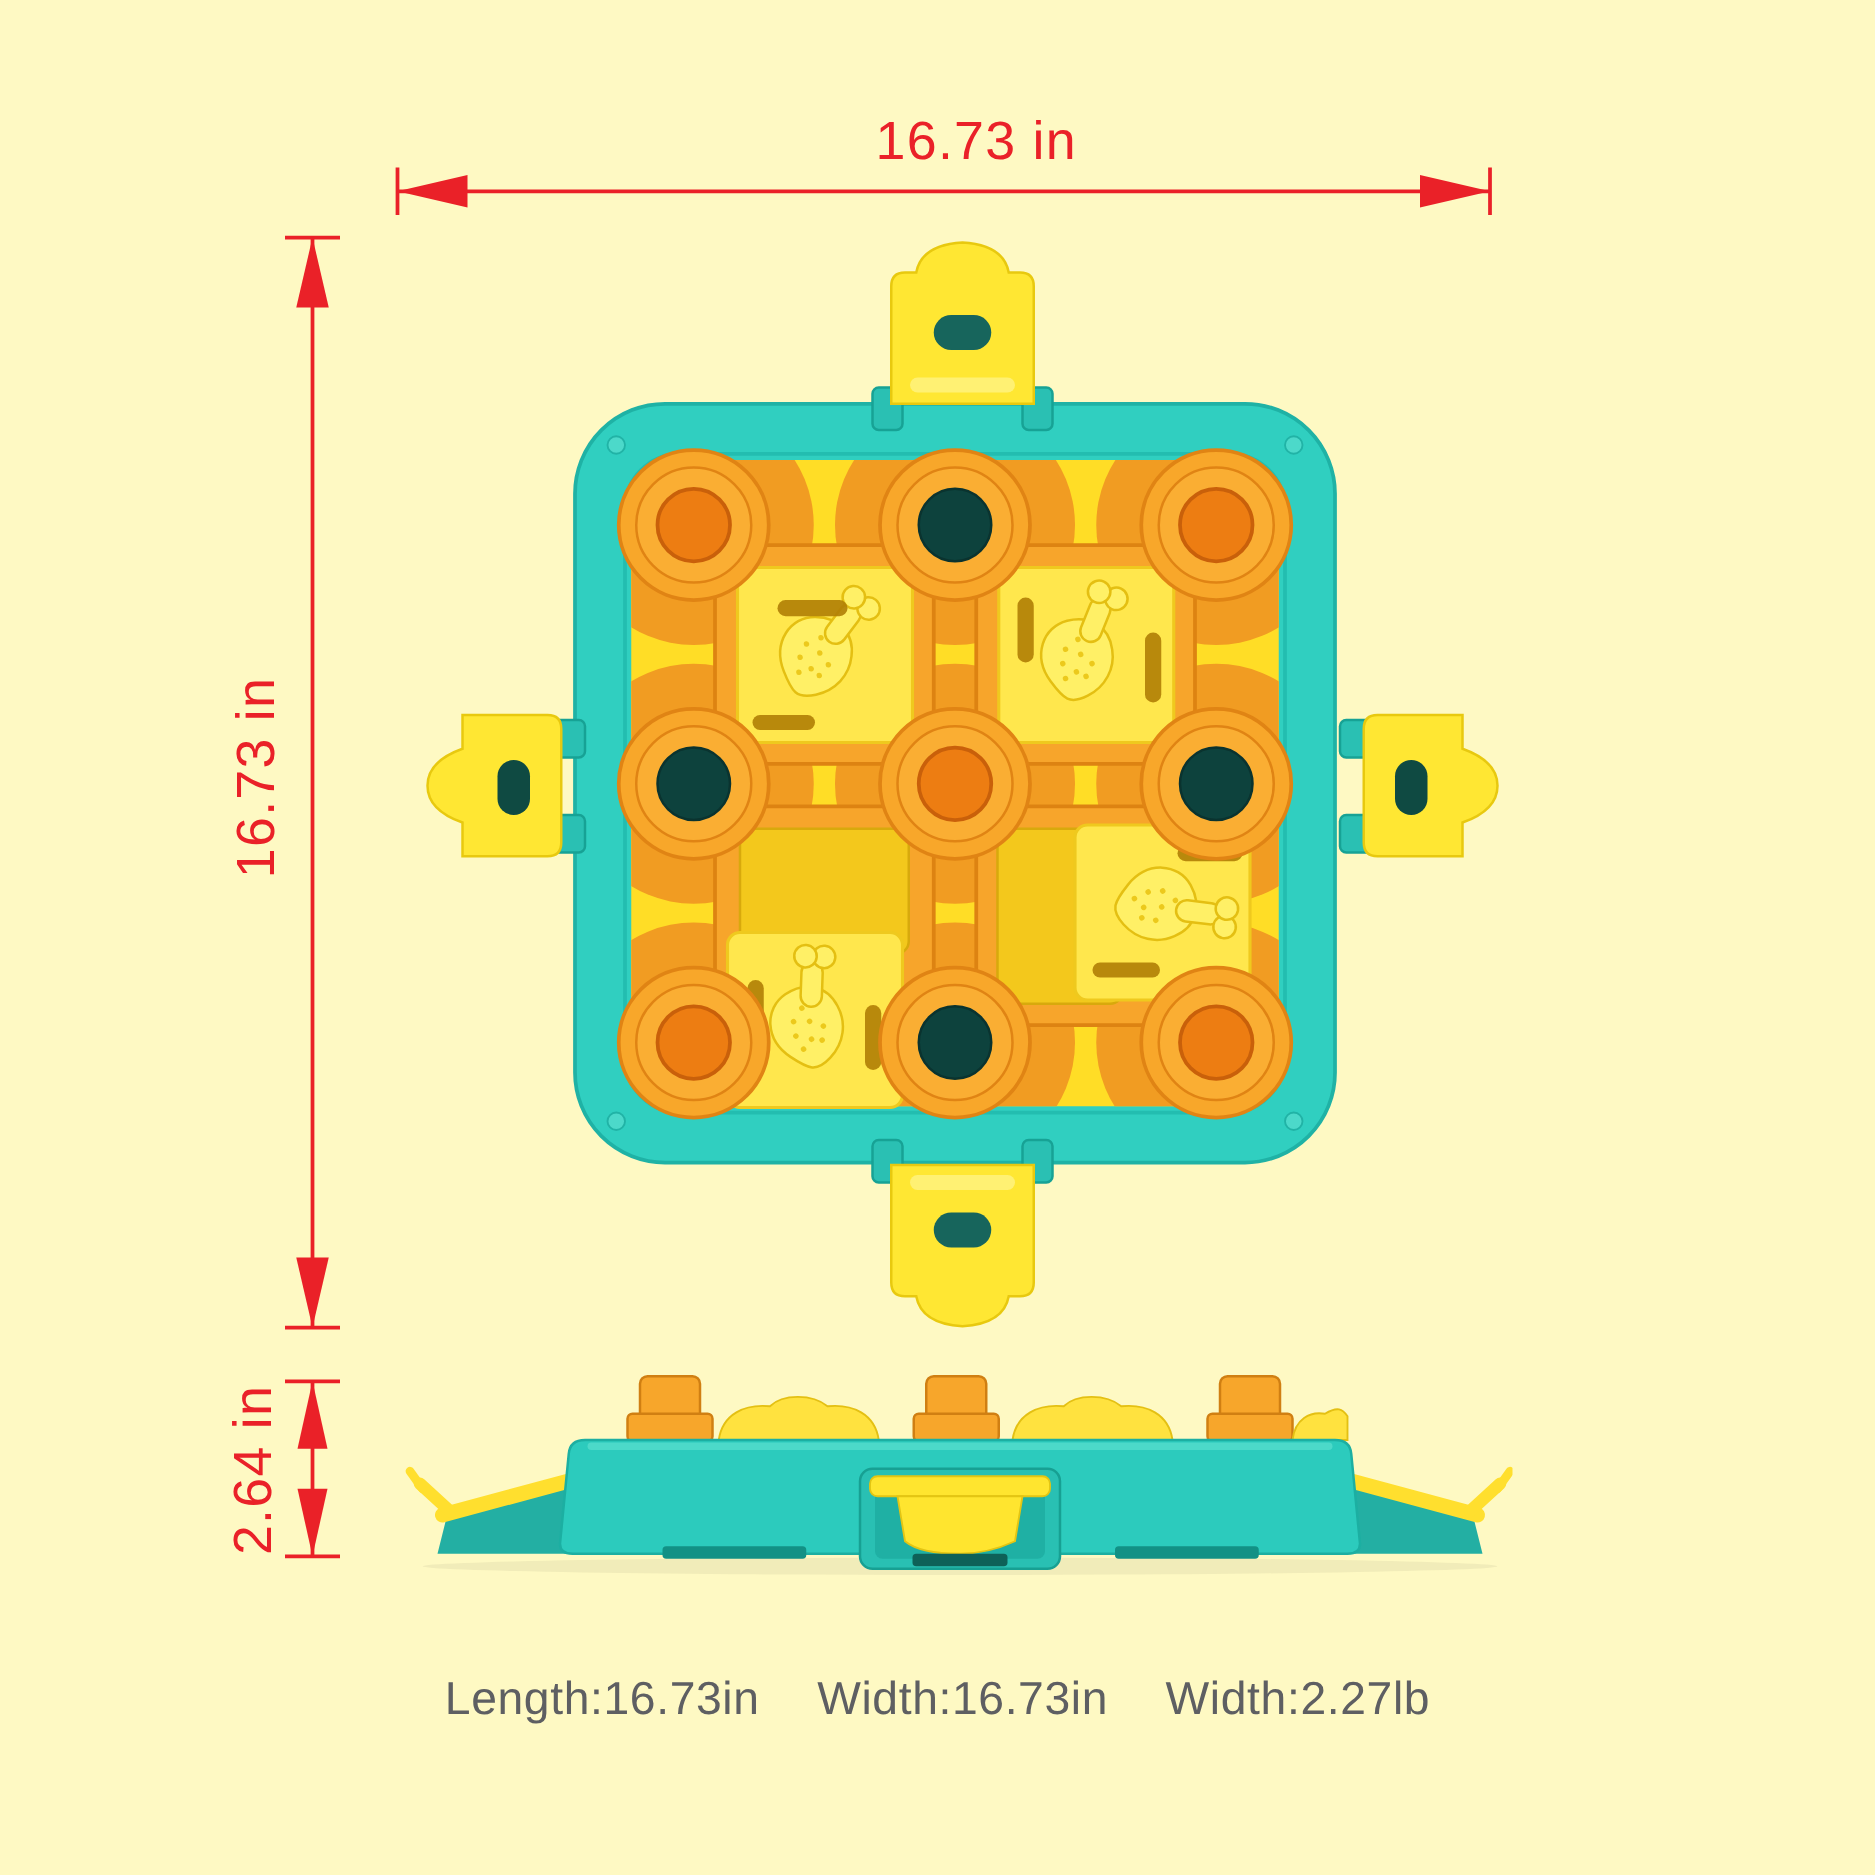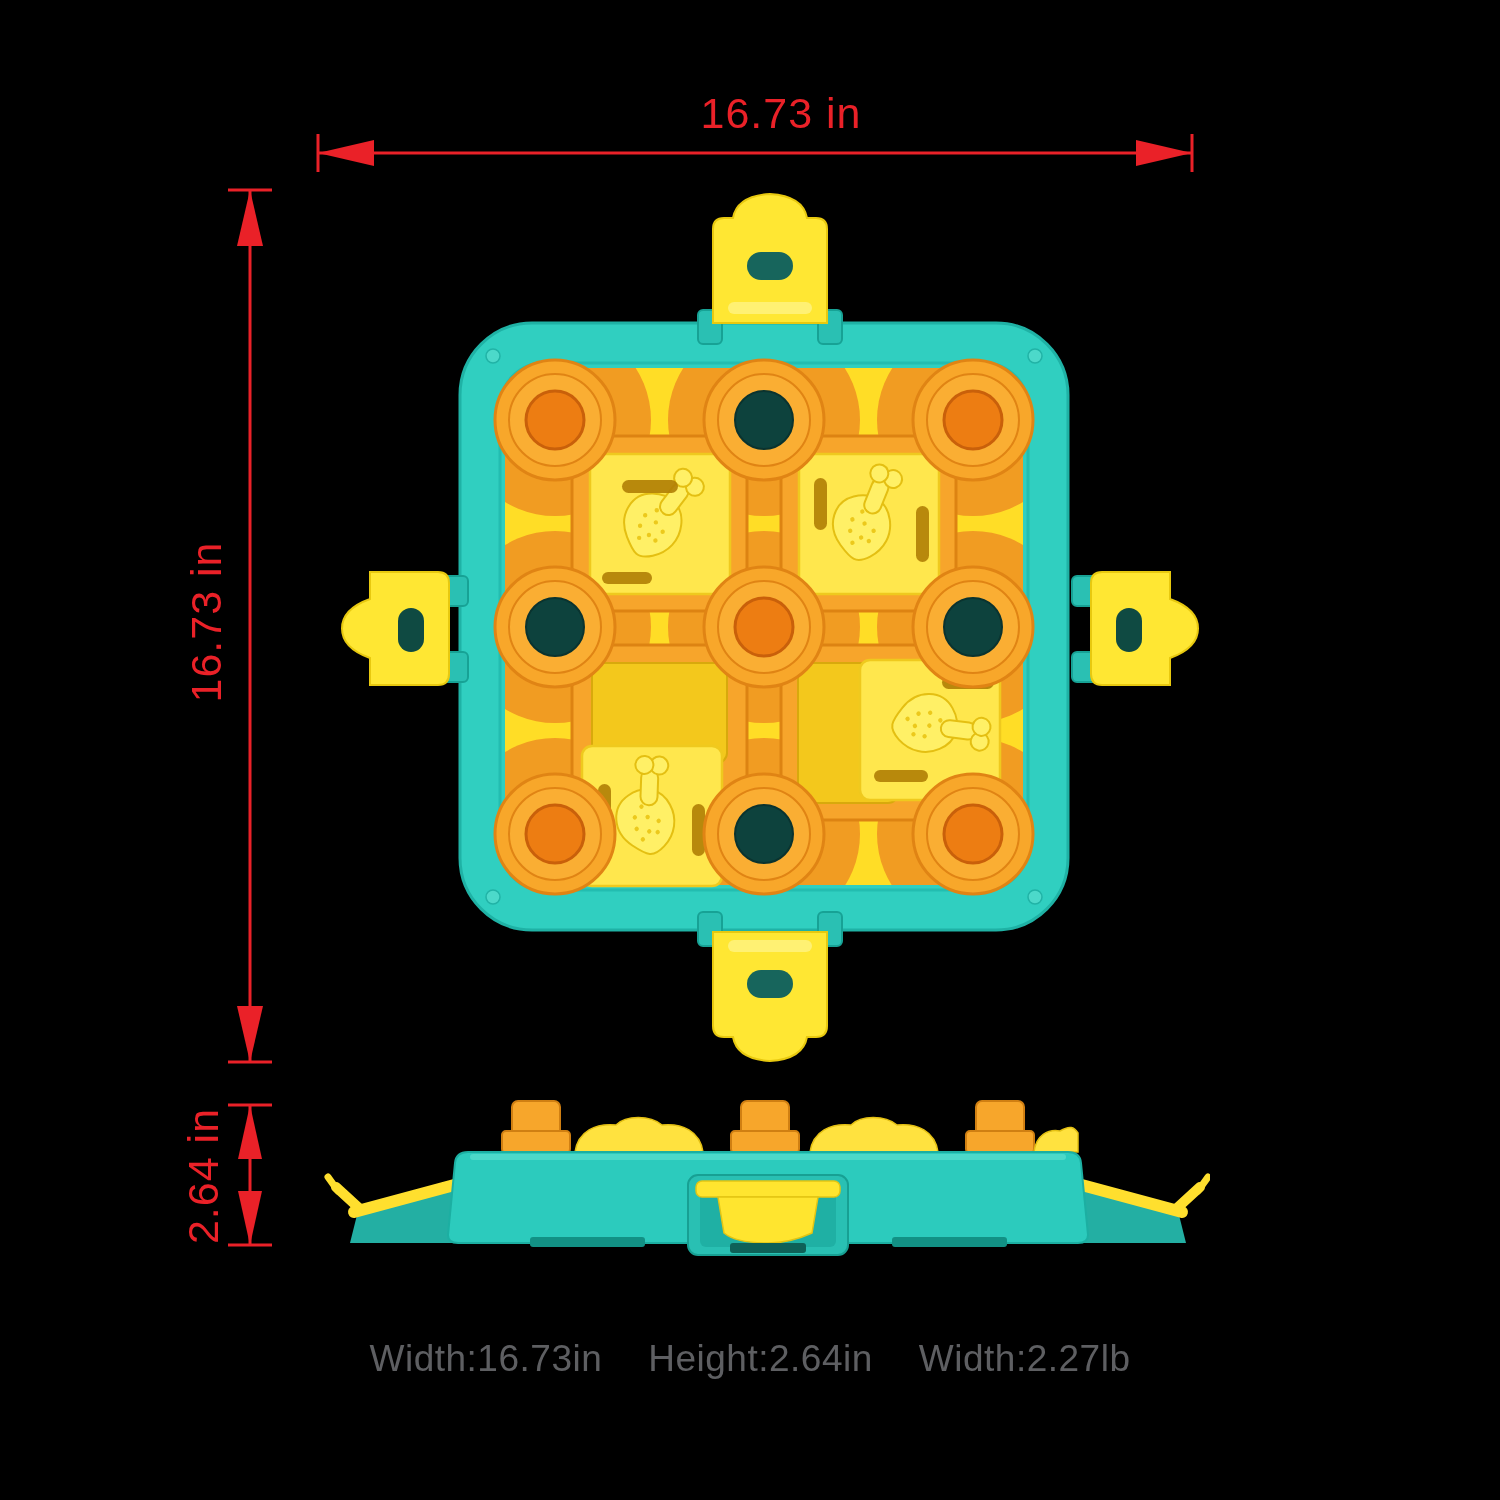--- a/index.html
+++ b/index.html
@@ -1,18 +1,18 @@
 <!DOCTYPE html>
 <html><head>
 <meta charset="utf-8">
 <style>
   html,body{margin:0;padding:0;background:#ffffff;}
   .canvas{
     position:relative;width:1500px;height:1500px;
-    background:#000000;overflow:hidden;
+    background:#fef9c3;overflow:hidden;
     font-family:"Liberation Sans",sans-serif;
   }
   .abs{position:absolute;}
   .dim-label{
     color:#ea2128;font-size:43px;line-height:1;white-space:nowrap;
     letter-spacing:1px;
   }
   .dim-label.horiz{transform:translateX(-50%);}
   .dim-label.vert{transform:translate(-50%,-50%) rotate(-90deg);}
   .specs{
@@ -263,18 +263,18 @@
     <g>
       <rect x="368" y="90" width="160" height="80" rx="10" fill="#29c0b3" stroke="#17a093" stroke-width="2"></rect>
       <rect x="380" y="98" width="136" height="64" rx="6" fill="#1fb0a4"></rect>
       <rect x="376" y="96" width="144" height="16" rx="6" fill="#ffe52f" stroke="#e3c513" stroke-width="1.5"></rect>
       <path d="M 398 112 L 498 112 L 492 148 Q 470 158 448 158 Q 416 158 404 148 Z" fill="#ffe52f" stroke="#e3c513" stroke-width="1.5"></path>
       <rect x="410" y="158" width="76" height="10" rx="3" fill="#0e6158"></rect>
     </g>
   </svg>
 
   <div class="specs">
+    <span>Length:16.73in</span>
     <span>Width:16.73in</span>
-    <span>Height:2.64in</span>
     <span>Width:2.27lb</span>
   </div>
 
 </div>
 
 </body></html>

